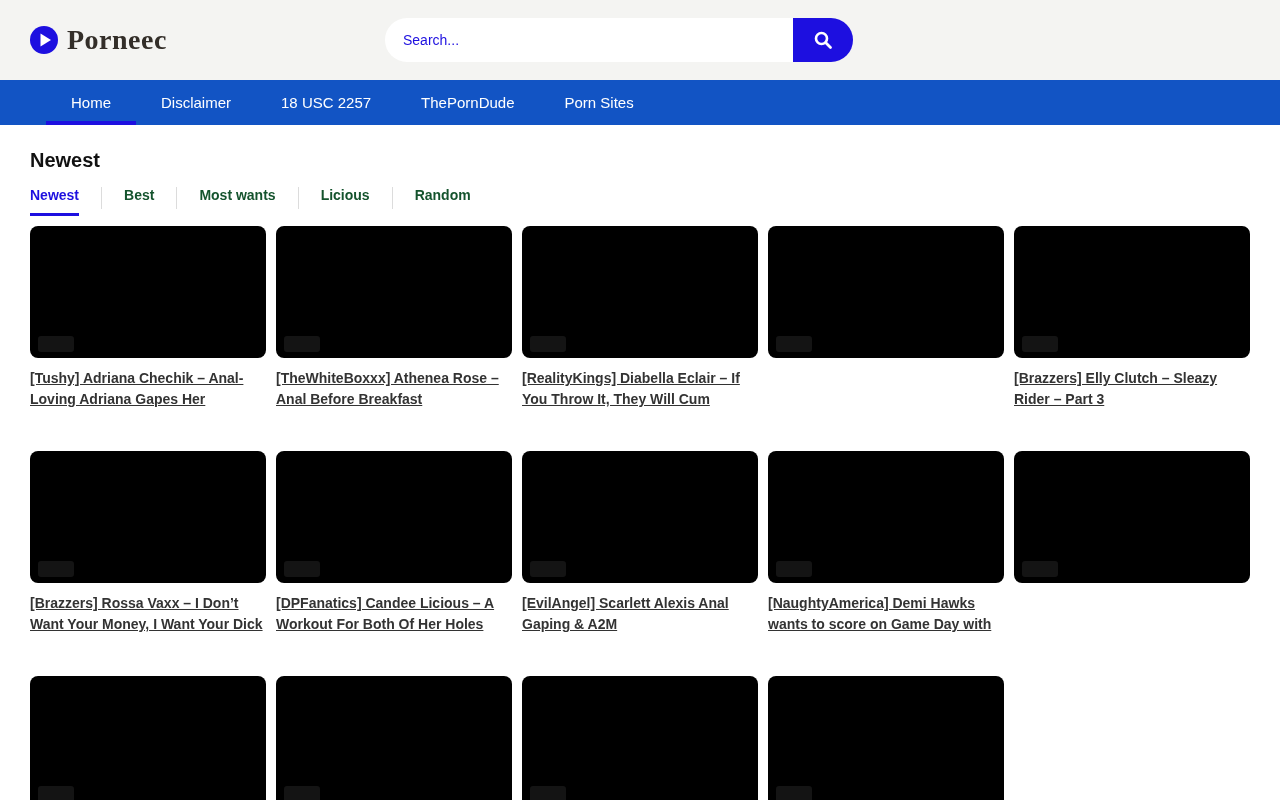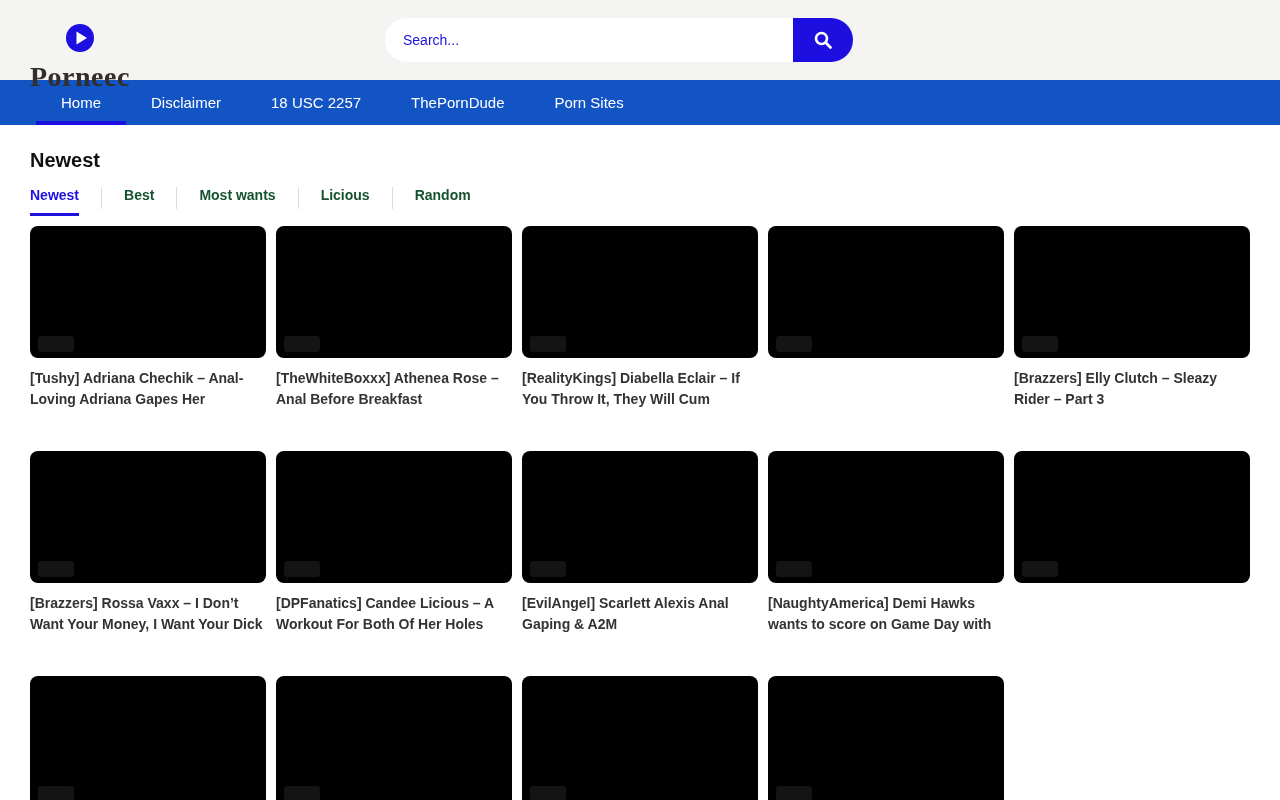--- a/index.html
+++ b/index.html
@@ -1,33 +1,33 @@
 <!DOCTYPE html>
 <html><head>
 <meta charset="utf-8">
 <style>
   * { margin: 0; padding: 0; box-sizing: border-box; }
   html, body { width: 1280px; height: 800px; overflow: hidden; background: #ffffff;
     font-family: "Liberation Sans", sans-serif; }
 
   
   .site-header { position: relative; height: 80px; background: #f4f4f2; }
-  .logo { position: absolute; left: 30px; top: 24px; display: flex; align-items: center; gap: 9px; cursor: pointer; flex-direction: column; }
+  .logo { position: absolute; left: 30px; top: 24px; display: flex; align-items: center; gap: 9px; cursor: pointer; }
   .logo-icon { width: 28px; height: 28px; display: block; }
   .logo-text { font-family: "Liberation Serif", serif; font-weight: 700; font-size: 28px; color: #332e29; letter-spacing: 0.5px; }
 
   .search-form { position: absolute; left: 385px; top: 18px; width: 468px; height: 44px; display: flex; }
   .search-input { flex: 1; height: 44px; border: none; outline: none; background: #ffffff;
     border-radius: 22px 0 0 22px; padding: 0 18px; font-size: 14px; color: #1d4ed8; }
   .search-input::placeholder { color: #1d0fe0; opacity: 1; }
   .search-btn { width: 60px; height: 44px; border: none; background: #1d0fe0; border-radius: 0 22px 22px 0;
     cursor: pointer; display: flex; align-items: center; justify-content: center; }
 
   
-  .main-nav { height: 45px; background: #1254c4; display: flex; align-items: stretch; padding-left: 36px; }
+  .main-nav { height: 45px; background: #1254c4; display: flex; align-items: stretch; padding-left: 46px; }
   .nav-item { position: relative; color: #ffffff; font-size: 15px; padding: 0 25px; display: flex;
     align-items: center; cursor: pointer; text-decoration: none; }
   .nav-item.active::after { content: ""; position: absolute; left: 0; right: 0; bottom: 0; height: 4px; background: #1d0fe0; }
 
   
   .main { padding: 22px 30px 0 30px; }
   .page-title { font-size: 20px; font-weight: 700; color: #111111; line-height: 26px; }
 
   .tabs { display: flex; align-items: center; margin-top: 14px; }
   .tab { font-size: 14px; font-weight: 700; color: #14532d; padding-bottom: 9px; border-bottom: 3px solid transparent;
@@ -35,21 +35,21 @@
   .tab.active { color: #1d0fe0; border-bottom-color: #1d0fe0; }
   .tab-divider { width: 1px; height: 22px; background: #dcdcdc; margin: 0 22px; align-self: flex-start; }
 
   .video-grid { margin-top: 10px; display: grid; grid-template-columns: repeat(5, 1fr);
     column-gap: 10px; row-gap: 41px; }
   .video-card { cursor: pointer; }
   .video-thumb { position: relative; width: 100%; height: 132px; background: #000000; border-radius: 8px; }
   .duration-badge { position: absolute; left: 8px; bottom: 6px; width: 36px; height: 16px;
     background: #141414; border-radius: 3px; }
   .video-title { margin-top: 10px; font-size: 14px; font-weight: 700; color: #333333;
-    line-height: 21px; max-height: 42px; overflow: hidden; }
+    line-height: 21px; max-height: 42px; overflow: hidden; text-decoration: underline; }
 </style>
 </head>
 <body>
 
 <header class="site-header">
   <div class="logo">
     <span class="logo-icon">
       <svg width="28" height="28" viewBox="0 0 28 28">
         <circle cx="14" cy="14" r="14" fill="#1d0fe0"></circle>
         <polygon points="10.5,7.5 21,14 10.5,20.5" fill="#ffffff"></polygon>

